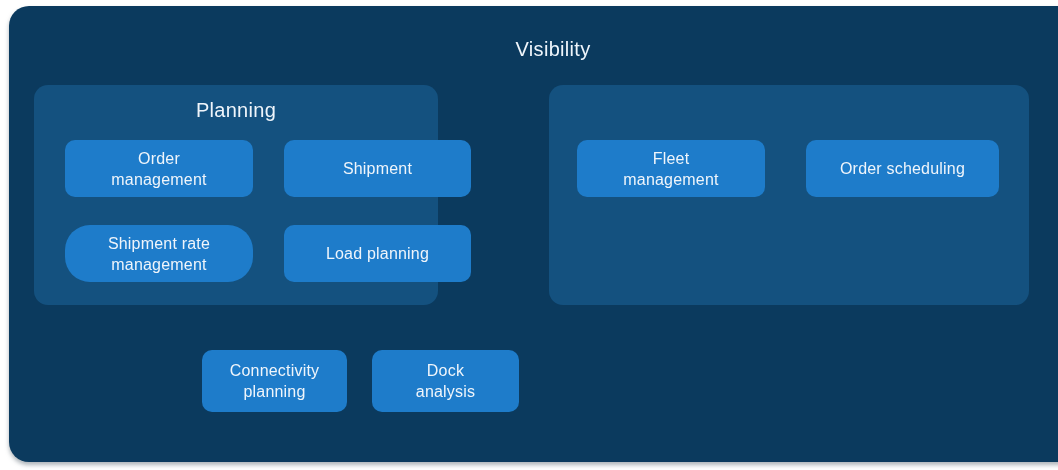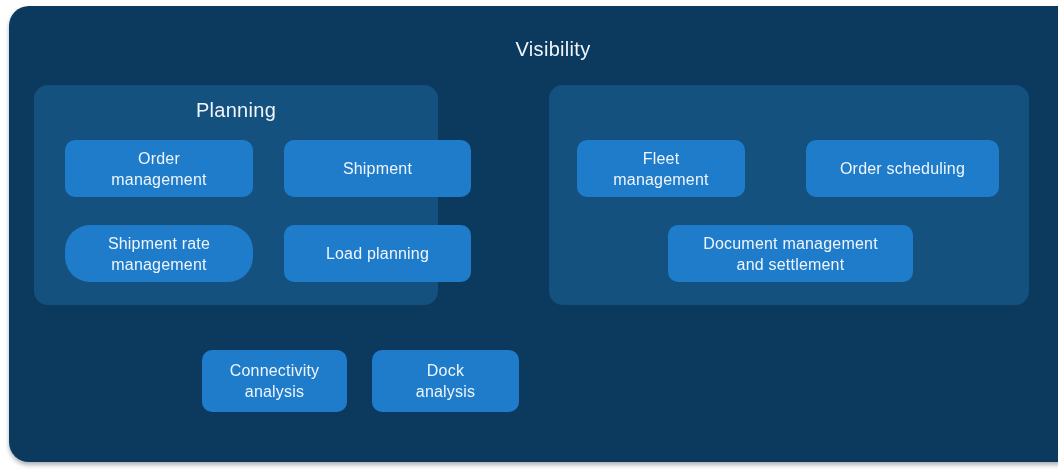--- a/index.html
+++ b/index.html
@@ -70,21 +70,21 @@
     text-align: center;
     white-space: pre-line;
     letter-spacing: 0.2px;
   }
   
   .b-order      { left: 31px;  top: 55px;  width: 188px; height: 57px; }
   .b-tendering  { left: 250px; top: 55px;  width: 187px; height: 57px; }
   .b-shipment   { left: 31px;  top: 140px; width: 188px; height: 57px; border-radius: 25px; }
   .b-load       { left: 250px; top: 140px; width: 187px; height: 57px; }
   
-  .b-fleet      { left: 28px;  top: 55px;  width: 168px; height: 57px; }
+  .b-fleet      { left: 28px;  top: 55px;  width: 188px; height: 57px; }
   .b-dock       { left: 257px; top: 55px;  width: 193px; height: 57px; }
   .b-document   { left: 119px; top: 140px; width: 245px; height: 57px; }
   
   .b-connectivity { left: 193px; top: 344px; width: 145px; height: 62px; }
   .b-route        { left: 363px; top: 344px; width: 147px; height: 62px; }
   .b-tracking     { left: 537px; top: 344px; width: 155px; height: 62px; }
   .b-business     { left: 712px; top: 344px; width: 153px; height: 62px; }
 </style>
 </head>
 <body>
@@ -101,23 +101,21 @@
       <div class="block b-tendering">Shipment</div>
       <div class="block b-shipment">Shipment rate
 management</div>
       <div class="block b-load">Load planning</div>
     </div>
 
     <div class="panel execution">
       <div class="block b-fleet">Fleet
 management</div>
       <div class="block b-dock">Order scheduling</div>
-      <div class="block b-document">Document management
-and settlement</div>
     </div>
 
     <div class="block b-connectivity">Connectivity
-analysis</div>
+planning</div>
     <div class="block b-route">Dock
 analysis</div>
 
   </div>
 </div>
 
 </body></html>

